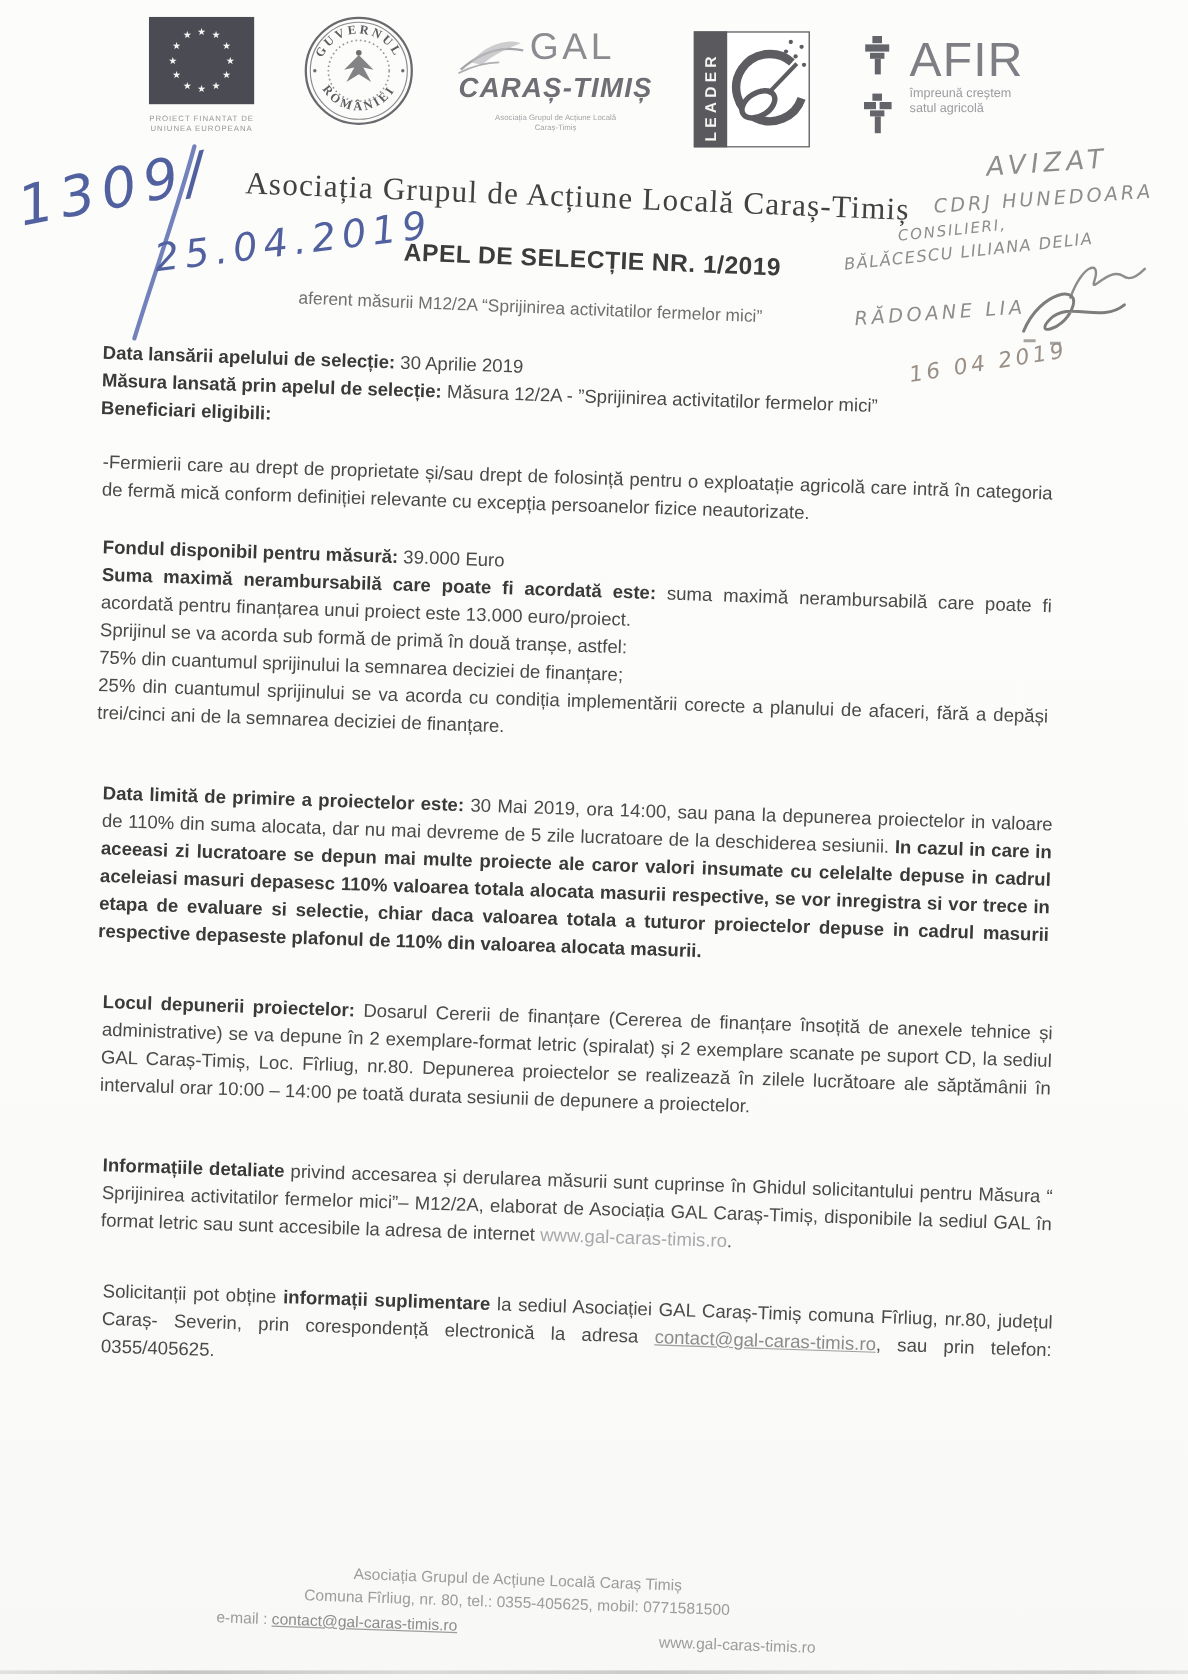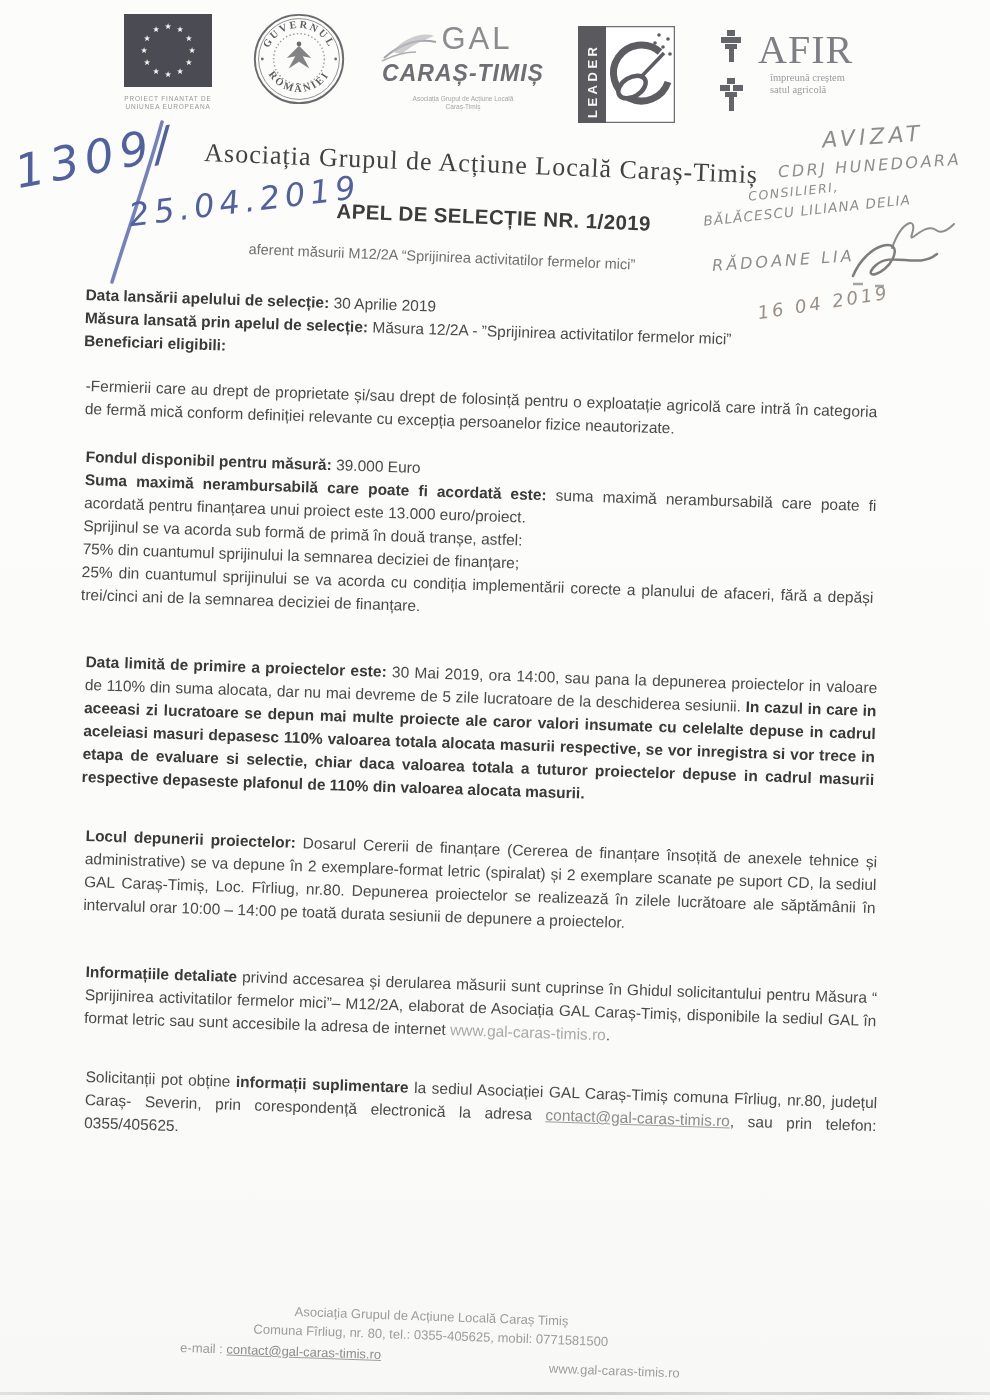--- a/index.html
+++ b/index.html
@@ -8,23 +8,23 @@
         font-family:"Liberation Sans",sans-serif;color:#4a4a4a;}
   
   .logos{position:absolute;left:0;top:0;width:990px;height:135px;}
   .logo{position:absolute;}
   .eu-cap{font-size:6.5px;letter-spacing:.8px;color:#97979b;text-align:center;line-height:8px;margin-top:4px;text-transform:uppercase;}
   .gal{width:170px;text-align:center;}
   .gal-name{font-size:31px;letter-spacing:3px;color:#8b8b90;line-height:30px;margin-left:28px;}
   .gal-region{font-size:23px;font-style:italic;font-weight:600;letter-spacing:1px;color:#6e6e74;margin-top:6px;}
   .gal-cap{font-size:6.5px;color:#a5a5a9;line-height:8px;margin-top:8px;}
   .afir{display:flex;align-items:flex-start;}
-  .afir-text{margin-left:8px;font-family:Liberation Serif, serif;}
+  .afir-text{margin-left:8px;}
   .afir-name{font-size:40px;line-height:40px;color:#7e7e85;letter-spacing:1px;}
-  .afir-tag{font-size:10.5px;color:#9b9ba1;line-height:12px;margin-top:2px;margin-left:12px;}
+  .afir-tag{font-size:10.5px;color:#9b9ba1;line-height:12px;margin-top:2px;}
   
   .org-title{position:absolute;left:205px;top:138px;width:600px;font-family:"Liberation Serif",serif;
              font-size:26px;letter-spacing:1px;color:#424242;transform:rotate(2.3deg);transform-origin:0 0;}
   .call-title{position:absolute;left:337px;top:199px;font-size:20.5px;font-weight:600;letter-spacing:.4px;
               color:#3c3c3c;transform:rotate(2.3deg);transform-origin:0 0;}
   .call-sub{position:absolute;left:249px;top:241px;font-size:14.5px;color:#6f6f6f;transform:rotate(2.3deg);transform-origin:0 0;}
   
   .hw{position:absolute;font-family:"DejaVu Sans",sans-serif;font-style:italic;white-space:nowrap;}
   .hw-blue{color:#51619f;}
   .hw-gray{color:#8f8d8c;}

